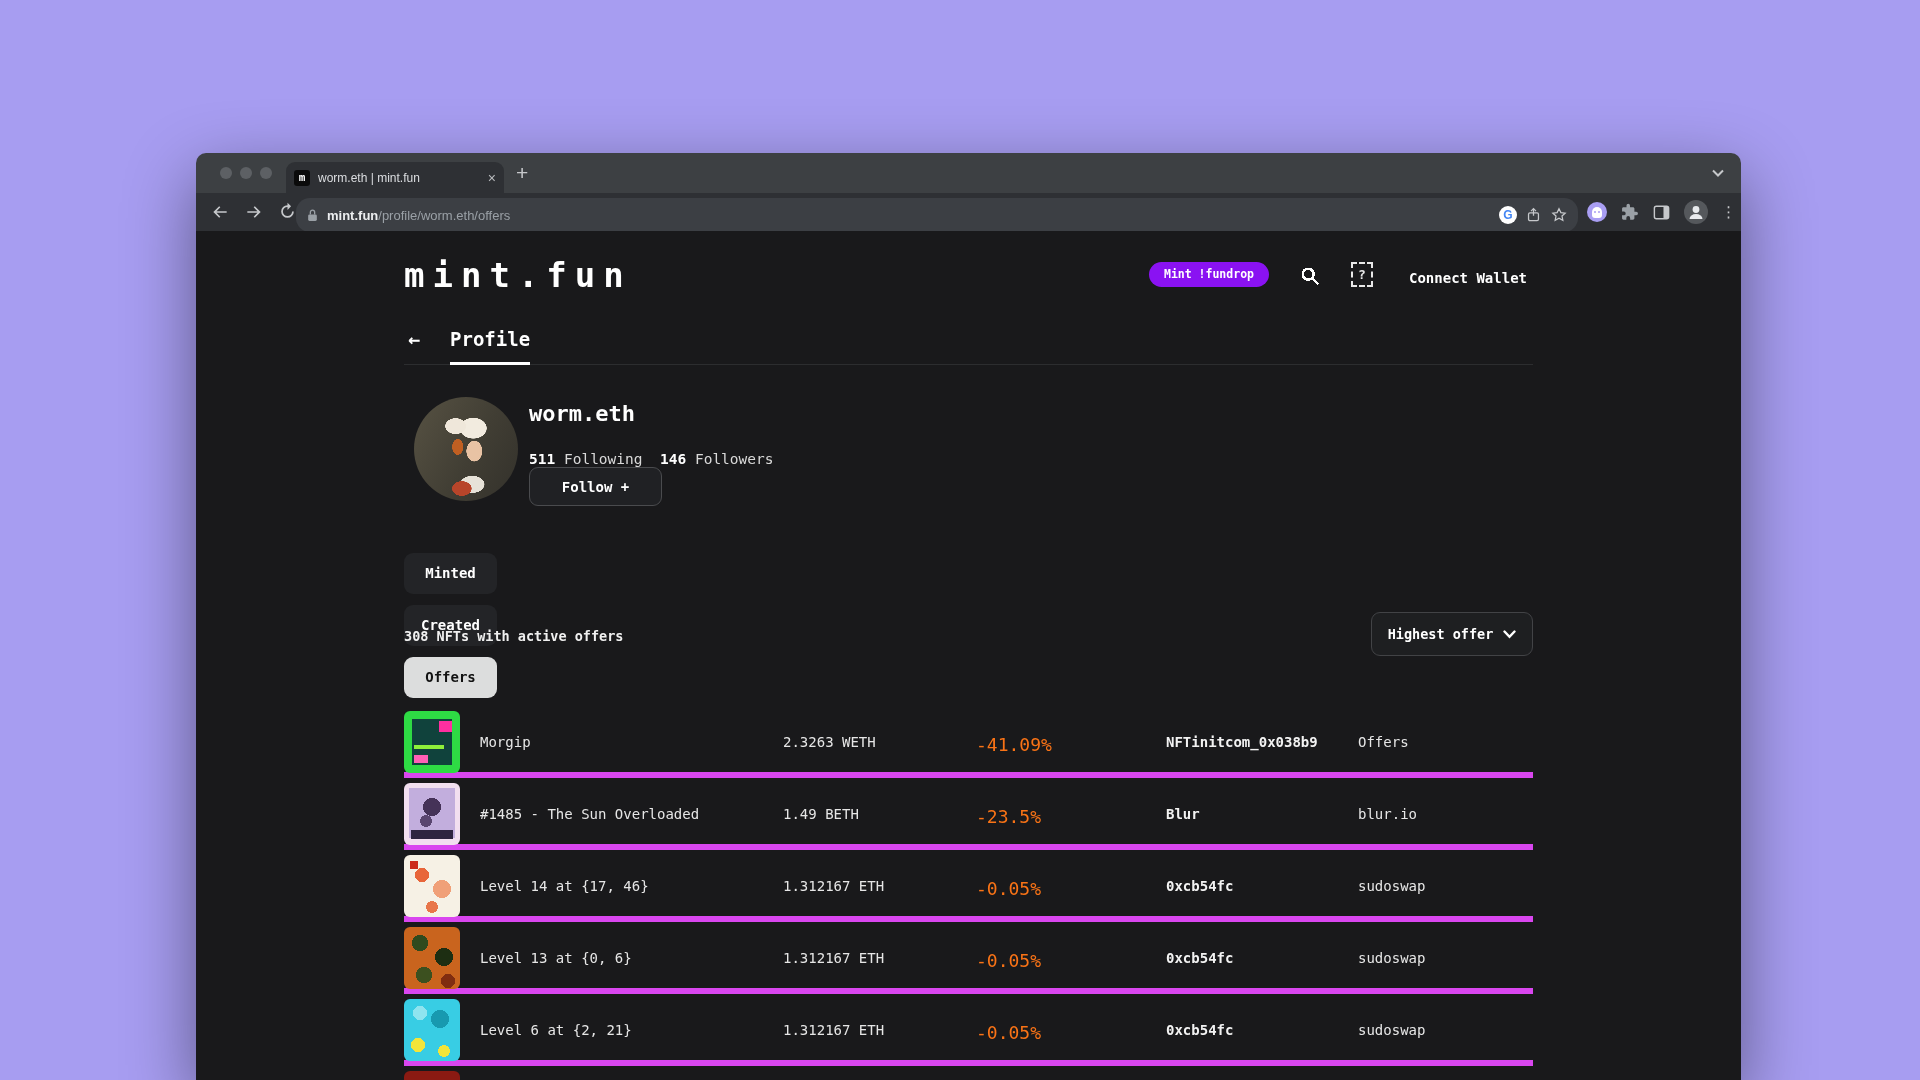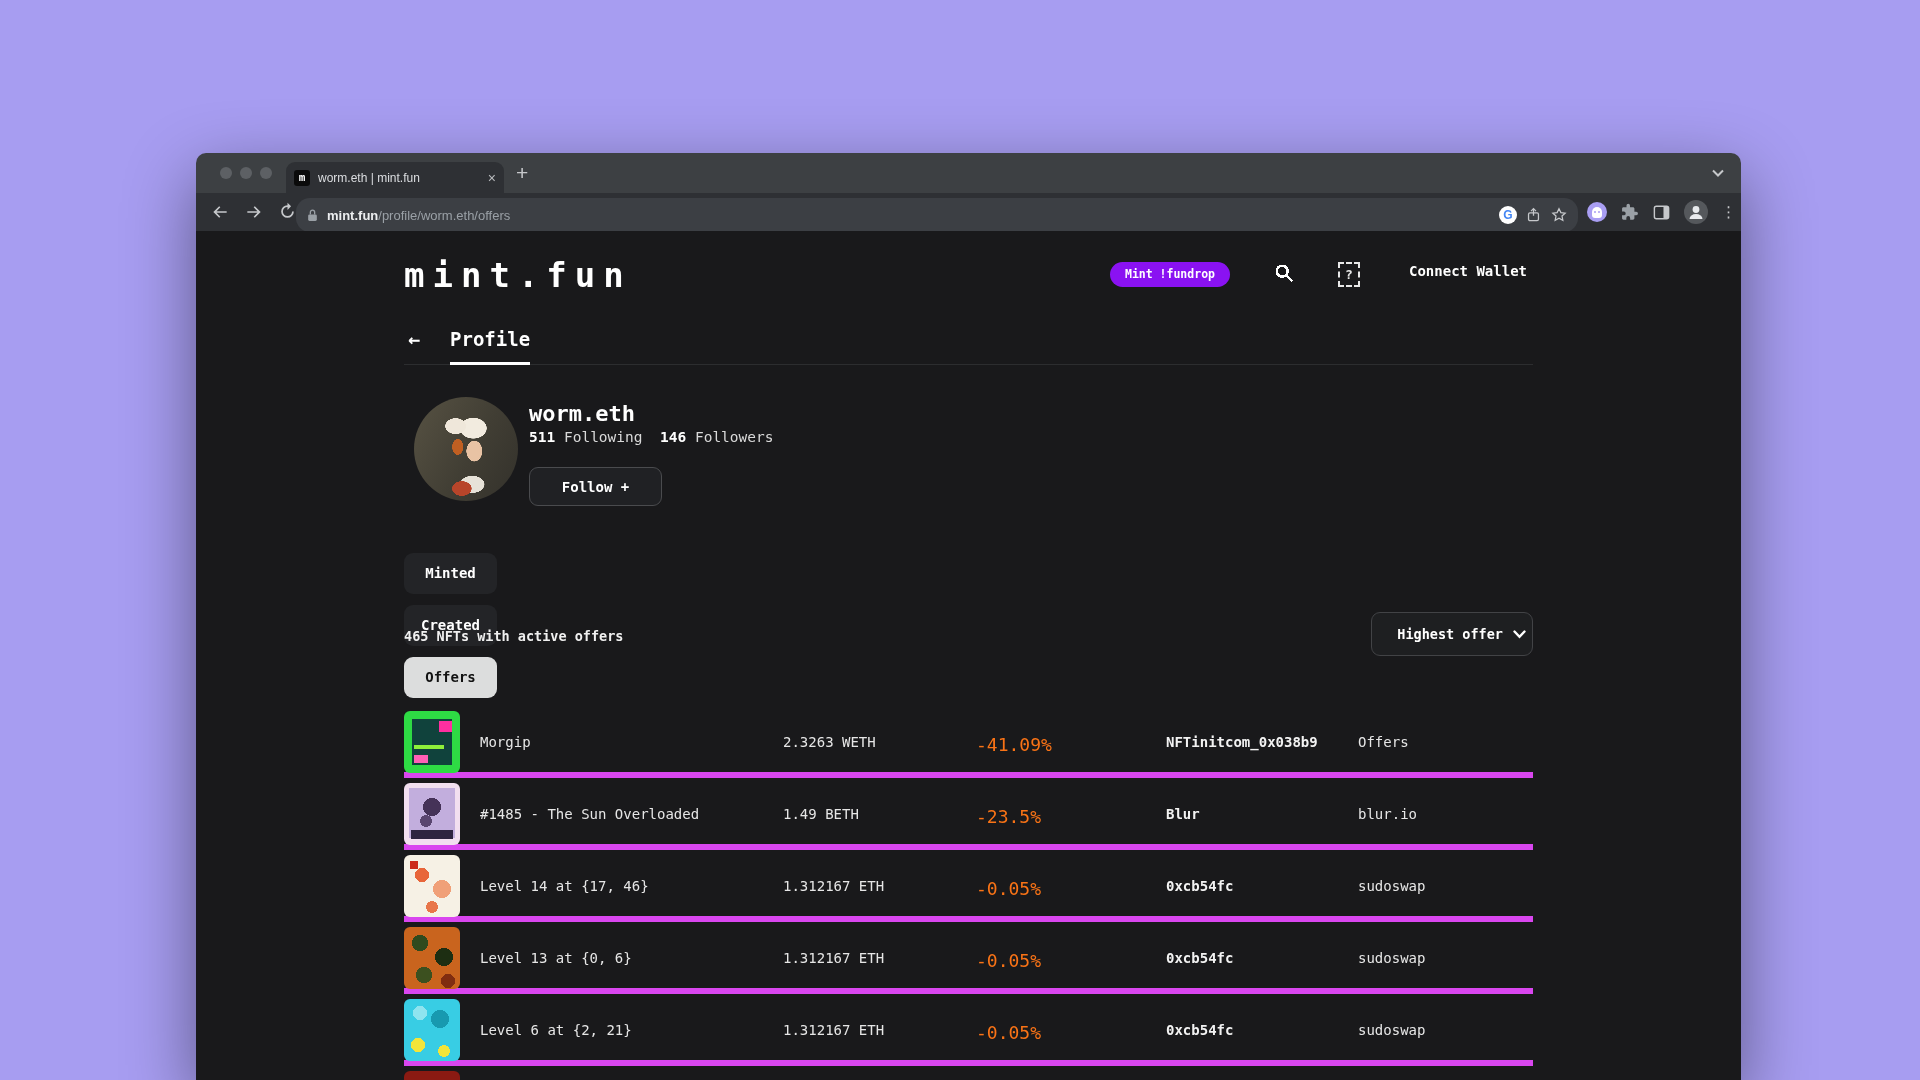--- a/index.html
+++ b/index.html
@@ -40,21 +40,21 @@
   .personchip{width:24px;height:24px;border-radius:50%;background:#55585c;position:relative;flex:none;}
   .kebab{color:#c6c8cb;font-size:15px;letter-spacing:0;line-height:10px;text-align:center;width:10px;}
 
   
   .page{position:absolute;left:0;right:0;top:78px;bottom:0;background:#19191b;
     color:#e8e8e8;font-family:"DejaVu Sans Mono","Liberation Mono",monospace;overflow:hidden;}
   .content{position:absolute;left:208px;width:1129px;top:0;height:100%;}
 
   .logo{position:absolute;left:0;top:24px;font-size:34px;font-weight:800;letter-spacing:8px;
     color:#fff;white-space:nowrap;}
-  .hdr-right{position:absolute;right:0;top:31px;display:flex;align-items:flex-start;gap:43px;}
+  .hdr-right{position:absolute;right:0;top:31px;display:flex;align-items:flex-end;gap:30px;}
   .fundrop{height:25px;padding:0 15px;border-radius:13px;background:#8a12f2;color:#fff;
     font:700 11.5px/25px "DejaVu Sans Mono",monospace;border:none;white-space:nowrap;}
   .helpbox{width:22px;height:25px;border:2px dashed #e8e8e8;color:#e8e8e8;
     font:700 13px/21px "DejaVu Sans Mono",monospace;text-align:center;}
   .connect{color:#fff;font-size:14px;font-weight:700;white-space:nowrap;background:none;border:none;
     font-family:"DejaVu Sans Mono",monospace;}
 
   .backarrow{position:absolute;left:4px;top:96px;font-size:20px;font-weight:700;color:#fff;}
   .pagetitle{position:absolute;left:46px;top:97px;font-size:19px;font-weight:700;color:#fff;}
   .full-divider{position:absolute;left:0;right:0;top:133px;height:1px;background:#2c2d2f;}
@@ -63,34 +63,34 @@
   .avatar{position:absolute;left:10px;top:166px;width:104px;height:104px;border-radius:50%;
     background:
       radial-gradient(ellipse 16px 12px at 46% 88%, #b8452a 0 60%, transparent 62%),
       radial-gradient(ellipse 20px 14px at 56% 84%, #e7e2d8 0 60%, transparent 62%),
       radial-gradient(ellipse 9px 13px at 42% 48%, #c05f22 0 60%, transparent 62%),
       radial-gradient(ellipse 13px 17px at 58% 52%, #e9c3a4 0 60%, transparent 62%),
       radial-gradient(ellipse 17px 13px at 40% 28%, #efe7da 0 60%, transparent 62%),
       radial-gradient(ellipse 22px 17px at 57% 30%, #f2ebdf 0 60%, transparent 62%),
       linear-gradient(120deg,#575243,#413e34 55%,#33312b);}
   .profname{position:absolute;left:125px;top:170px;font-size:22px;font-weight:700;color:#fff;}
-  .stats{position:absolute;left:125px;top:198px;font-size:14.5px;color:#d9d9d9;}
+  .stats{position:absolute;left:125px;top:220px;font-size:14.5px;color:#d9d9d9;}
   .stats b{color:#fff;}
   .followbtn{position:absolute;left:125px;top:236px;width:133px;height:39px;border-radius:9px;
     background:#202124;border:1px solid #4a4b4e;color:#fff;font:700 14px "DejaVu Sans Mono",monospace;}
 
   .tabsrow{position:absolute;left:0;top:322px;display:flex;gap:11px;flex-direction:column;}
   .pill{height:41px;padding:0 17px;border-radius:9px;background:#232427;border:none;color:#fff;
     font:700 14px/41px "DejaVu Sans Mono",monospace;}
   .pill.active{background:#dcdddd;color:#121212;padding:0 4px;}
 
   .summary{position:absolute;left:0;top:397px;font-size:13.5px;font-weight:600;color:#f0f0f0;}
   .sortbtn{position:absolute;right:0;top:381px;height:44px;width:162px;border-radius:9px;
     background:#1e1f21;border:1px solid #424346;color:#fff;display:flex;align-items:center;
-    justify-content:flex-end;gap:10px;font:700 13.5px "DejaVu Sans Mono",monospace;}
+    justify-content:center;gap:10px;font:700 13.5px "DejaVu Sans Mono",monospace;}
 
   .thead{position:absolute;left:0;right:0;top:445px;height:30px;font-size:12.5px;color:#e3e3e3;}
   .col{position:absolute;top:0;white-space:nowrap;}
   .c-item{left:0;} .c-offer{left:379px;} .c-floor{left:572px;} .c-from{left:762px;} .c-mkt{left:954px;}
   .sortdash{position:absolute;left:379px;top:14px;font-weight:700;letter-spacing:4px;color:#ededed;}
   .tbody{position:absolute;left:0;right:0;top:475px;bottom:0;overflow:hidden;}
   .row{position:relative;height:72px;border-bottom:6px solid #d946ef;font-size:14px;}
   .cell{position:absolute;top:28px;white-space:nowrap;color:#e6e6e6;}
   .cell.name{left:76px;}
   .cell.floor{color:#f97316;font-size:18px;text-align:center;}
@@ -246,21 +246,21 @@
         <span>Followers</span>
       </div>
       <button class="followbtn">Follow +</button>
 
       <div class="tabsrow">
         <button class="pill">Minted</button>
         <button class="pill">Created</button>
         <button class="pill active">Offers</button>
       </div>
 
-      <div class="summary">465 NFTs with active offers</div>
+      <div class="summary">308 NFTs with active offers</div>
       <button class="sortbtn">
         <span>Highest offer</span>
         <svg width="13" height="9" viewBox="0 0 13 9">
             <polyline points="1.5,1.5 6.5,6.8 11.5,1.5" fill="none" stroke="#fff" stroke-width="2.4" stroke-linecap="round"></polyline>
           </svg>
       </button>
 
 
       <div class="tbody" id="rows">
           <div class="row">

